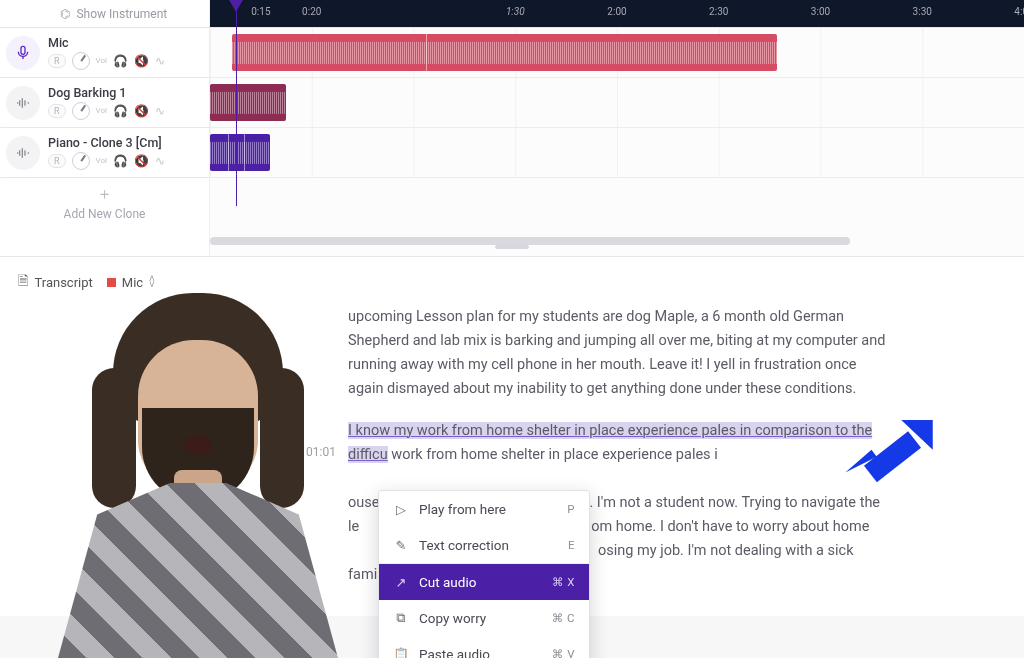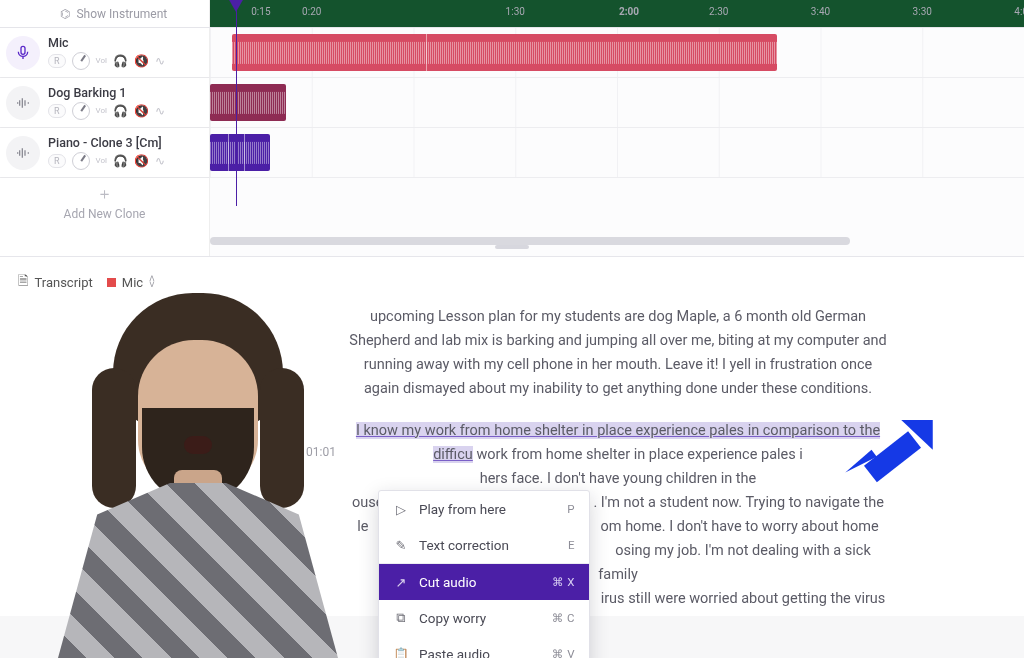--- a/index.html
+++ b/index.html
@@ -32,21 +32,21 @@
     padding-left: 60px;
     color: #9b9ba5;
     font-size: 12px;
     gap: 6px;
     background:#fff;
     border-right:1px solid #eee;
   }
   .timeline {
     flex: 1;
     position: relative;
-    background: #14532d;
+    background: #0f172a;
   }
   .timeline .tick-label {
     position: absolute;
     top: 6px;
     font-size: 10px;
     color: #a8a8b3;
     transform: translateX(-50%);
   }
   .playhead {
     position: absolute;
@@ -190,21 +190,20 @@
     position:absolute; left:272px; top:140px;
     display:flex; align-items:flex-end; gap:8px; color:#9d9da6; font-size:12px;
   }
   .timestamp-col .rec { width:8px;height:8px;background:#e34b4b;}
   .text-col {
     margin-left:30px;
     font-size:14.5px;
     line-height:24px;
     color:#5b5b66;
     max-width:540px;
-    text-align:center;
   }
   .text-col p { margin-bottom:18px;}
   .hl {
     background:#d9d3ef;
     text-decoration: underline;
     text-decoration-thickness:1px;
     text-decoration-color:#7a5fc7;
   }
 
   
@@ -318,24 +317,24 @@
 
   <div class="timeline-wrap">
     <div class="track-head-col">
       <span>⌬</span>
       <span>Show Instrument</span>
     </div>
     <div class="timeline" id="timeline">
         <div class="tick-label" style="left: 50.875px;">0:15</div>
         <div class="tick-label" style="left: 101.75px;">0:20</div>
         <div class="tick-label" style="left: 203.5px; margin-top: 33px;">1:00</div>
-        <div class="tick-label" style="left: 305.25px;">1:30</div>
-        <div class="tick-label" style="left: 419px; font-weight: bold;">2:00</div>
+        <div class="tick-label" style="left: 305.25px; font-style: italic;">1:30</div>
+        <div class="tick-label" style="left: 407px;">2:00</div>
         <div class="tick-label" style="left: 508.75px;">2:30</div>
-        <div class="tick-label" style="left: 610.5px;">3:40</div>
+        <div class="tick-label" style="left: 610.5px;">3:00</div>
         <div class="tick-label" style="left: 712.25px;">3:30</div>
         <div class="tick-label" style="left: 814px;">4:00</div>
       </div>
   </div>
 
   <div class="playhead" id="playhead" style="left:236px; height:206px;">
     <div class="head"></div>
   </div>
 
   <div class="track-row">
@@ -458,25 +457,25 @@
 
     <div class="timestamp-col">
       <span class="rec"></span>
       <span>01:01</span>
     </div>
 
     <div class="text-col">
       <p>upcoming Lesson plan for my students are dog Maple, a 6 month old German Shepherd and lab mix is barking and jumping all over me, biting at my computer and running away with my cell phone in her mouth. Leave it! I yell in frustration once again dismayed about my inability to get anything done under these conditions.</p>
       <p>
         <span class="hl">I know my work from home shelter in place experience pales in comparison to the difficu</span><span> work from home shelter in place experience pales i</span><br>
-        <span>hers face. I don't have young children in the </span><br>
+        <br>
         <span>ouse</span><span style="display:inline-block;width:210px"></span><span>. I'm not a student now. Trying to navigate the </span><br>
         <span>le</span><span style="display:inline-block;width:232px"></span><span>om home. I don't have to worry about home </span><br>
         <span style="display:inline-block;width:250px"></span><span>osing my job. I'm not dealing with a sick family </span><br>
-        <span style="display:inline-block;width:250px"></span><span>irus still were worried about getting the virus </span><br>
+        <span style="display:inline-block;width:250px"></span><br>
         <span style="display:inline-block;width:250px"></span><br>
         <span style="display:inline-block;width:250px"></span>
       </p>
     </div>
   </div>
 </div>
 
 <div class="context-menu">
   <div class="mi">
     <span class="mi-ico">▷</span>

